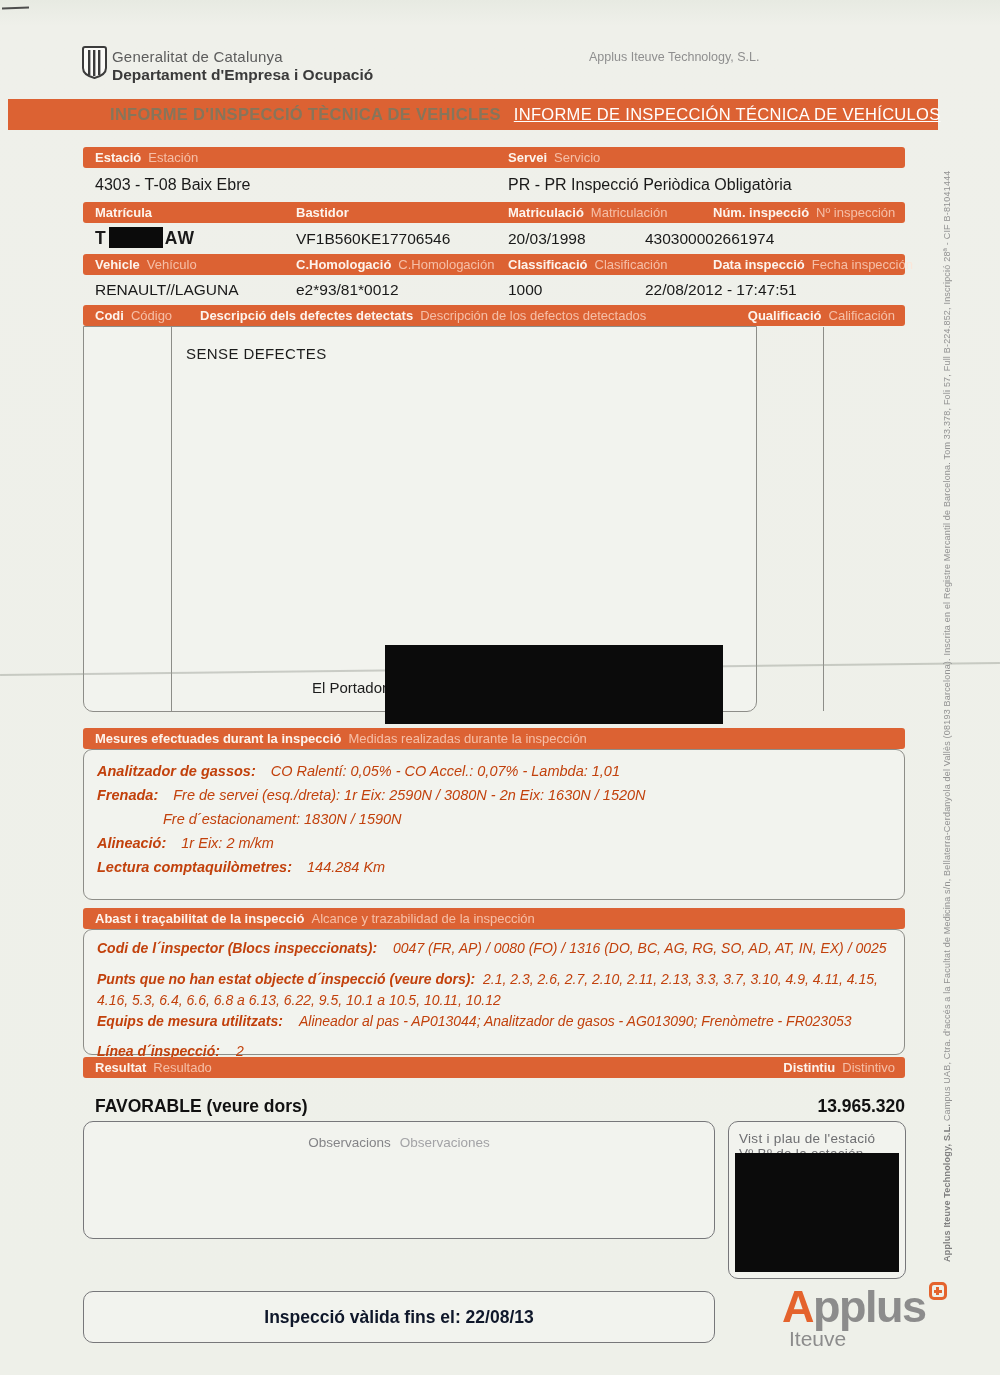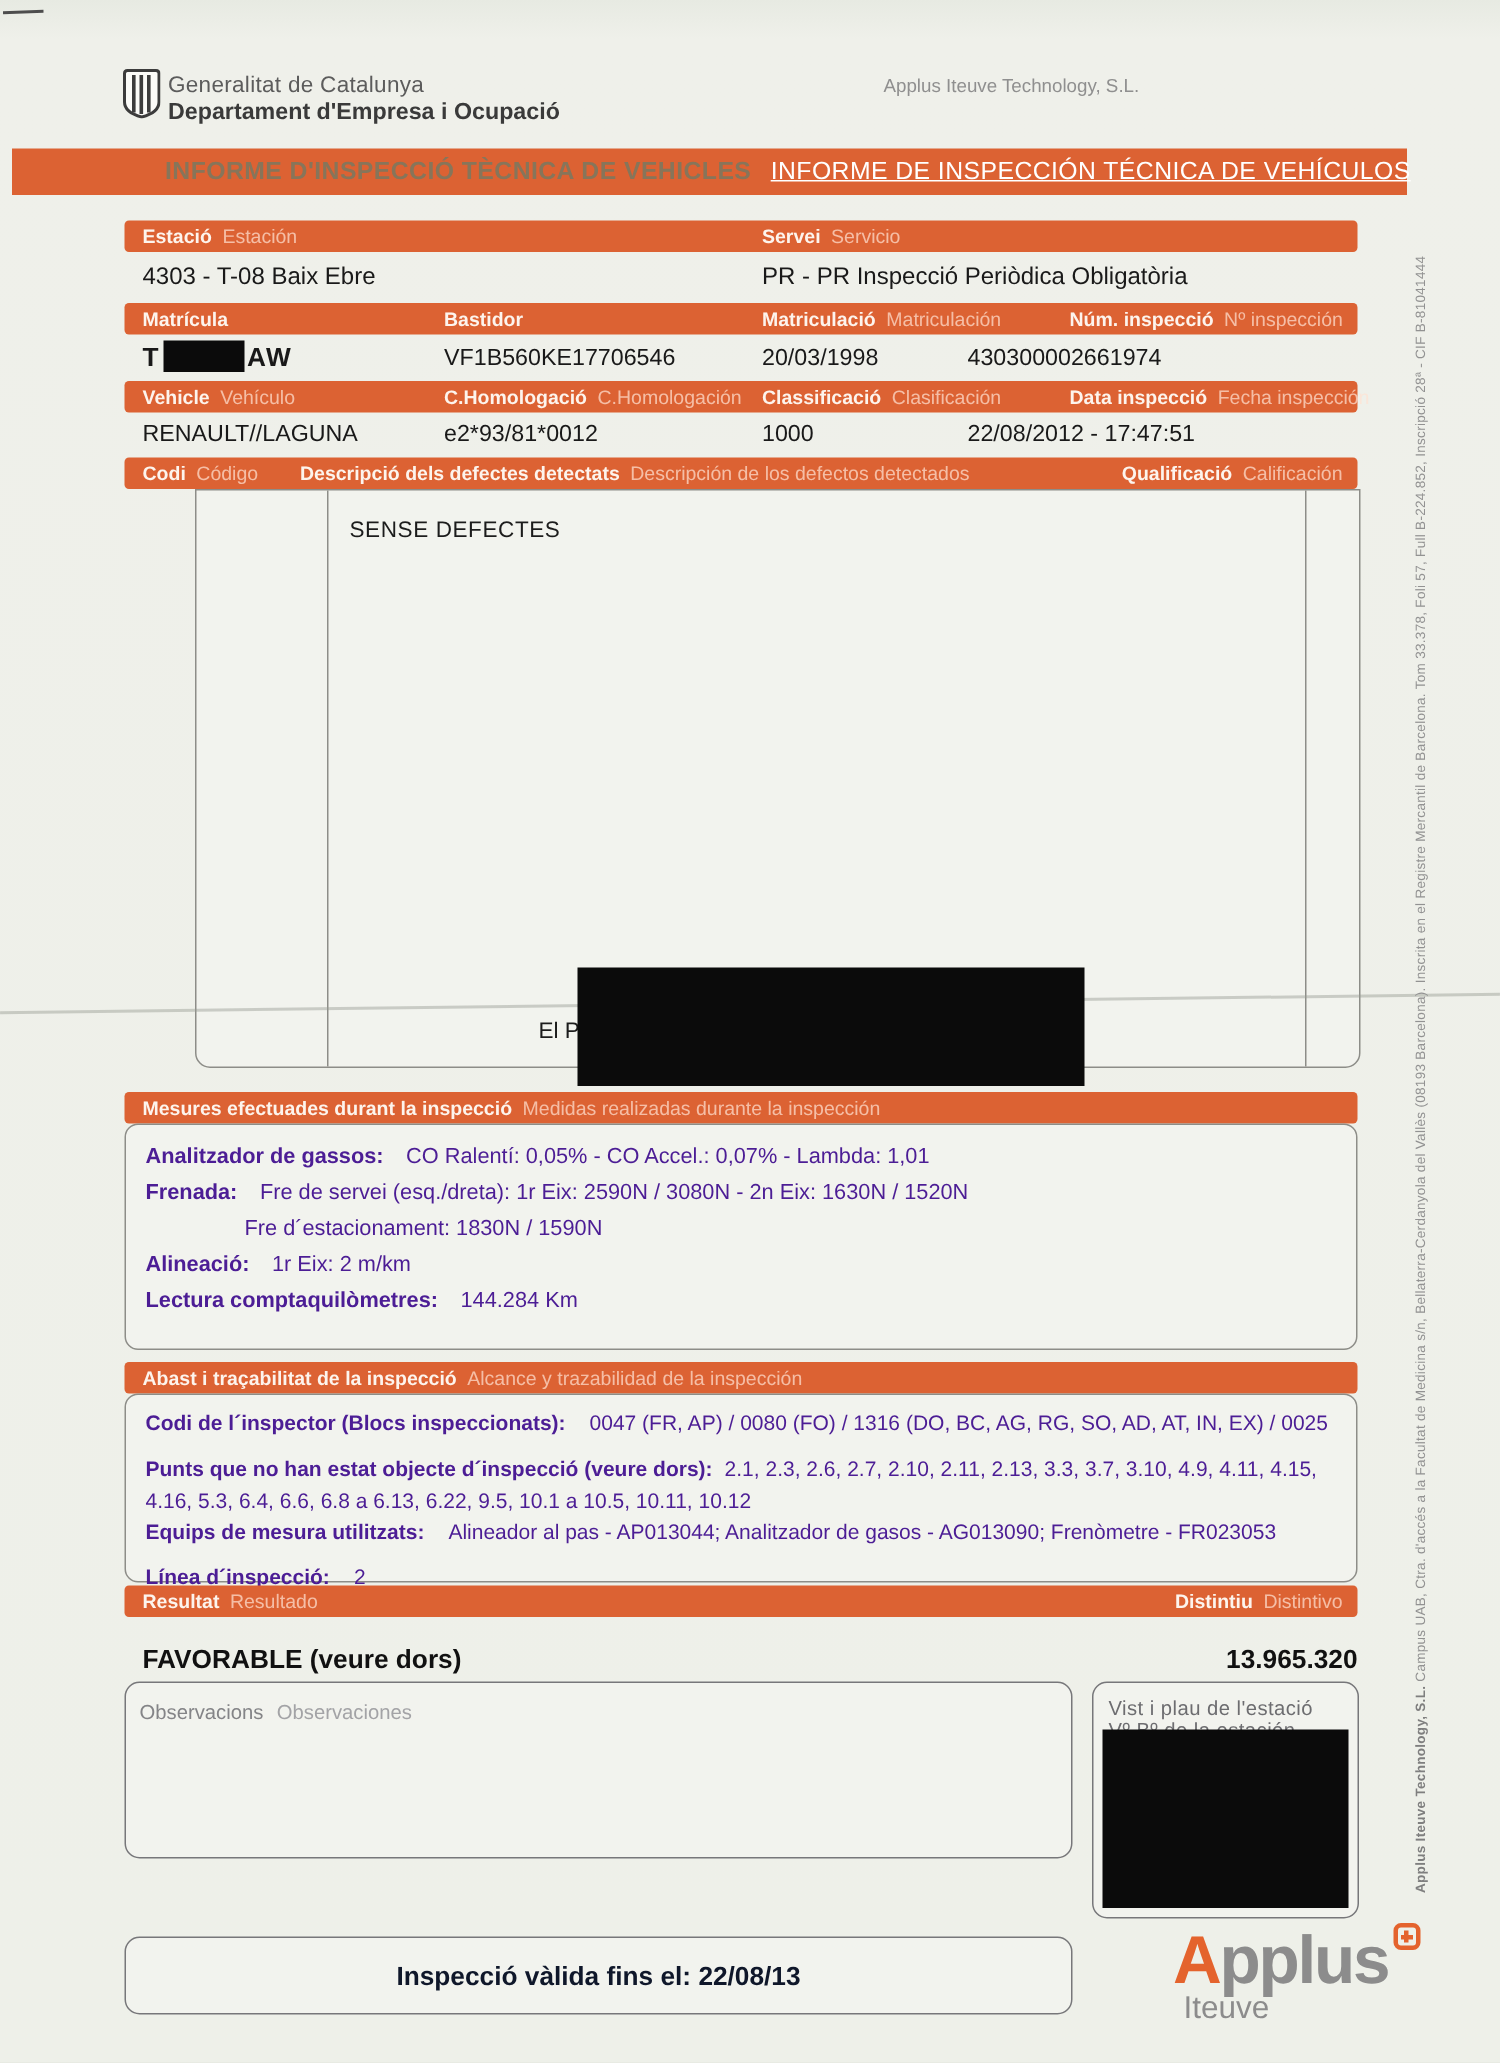--- a/index.html
+++ b/index.html
@@ -44,44 +44,44 @@
 
   
   .vrow { position:absolute; left:83px; width:822px; font-size:15.5px; color:#191919; }
   .vrow .cell { position:absolute; top:0; white-space:nowrap; }
 
   .plate { font-weight:bold; font-size:17.5px; letter-spacing:1px; }
   .plate .plate-redaction { display:inline-block; width:54px; height:21px; background:#0b0b0b; vertical-align:-4px; margin:0 2px; }
 
   
   .wbox { position:absolute; background:#f2f3ee; border:1px solid #8d8d88; }
-  .defects-table { left:83px; top:326px; width:777px; height:386px; border-radius:0 0 10px 10px;margin-left:47px; }
+  .defects-table { left:83px; top:326px; width:674px; height:386px; border-radius:0 0 10px 10px; }
   .defects-table .vline { position:absolute; top:0; bottom:0; width:1px; background:#8d8d88; }
   .defects-body { position:absolute; left:102px; top:18px; font-size:15px; letter-spacing:.4px; color:#1c1c1c; }
   .bearer { position:absolute; left:228px; top:352px; font-size:15px; color:#1c1c1c; }
 
   .redaction { position:absolute; background:#0b0b0b; z-index:6; }
   .redaction-bearer { left:385px; top:645px; width:338px; height:79px; }
   .redaction-stamp { left:735px; top:1153px; width:164px; height:119px; }
 
   .measures-box { left:83px; top:749px; width:822px; height:151px; border-radius:9px; padding:9px 13px; }
-  .measures-box p, .scope-box p { font-size:14.5px; line-height:24px; color:#4c1d95; }
+  .measures-box p, .scope-box p { font-size:14.5px; line-height:24px; color:#c2410c;font-style:italic; }
   .lbl { font-weight:bold; margin-right:15px; }
   .indent { padding-left:66px; }
 
   .scope-box { left:83px; top:929px; width:822px; height:126px; border-radius:9px; padding:8px 13px; }
   .scope-box p { font-size:14px; line-height:21px; }
   .scope-box .gap-b { margin-bottom:10px; }
   .scope-box .gap-t { margin-top:9px; }
   .scope-box .lbl { margin-right:16px; }
 
   .favorable { position:absolute; left:95px; top:1096px; font-size:17.5px; font-weight:bold; color:#111; }
   .badge-number { position:absolute; right:95px; top:1096px; font-size:17.5px; font-weight:bold; color:#111; }
 
-  .obs-box { left:83px; top:1121px; width:632px; height:118px; border-radius:10px; border-color:#77777a; padding:11px 9px; }
+  .obs-box { left:83px; top:1121px; width:632px; height:118px; border-radius:10px; border-color:#77777a; padding:11px 9px;text-align:center; }
   .obs-box .ca { font-size:13.5px; color:#848487; }
   .obs-box .es { font-size:13.5px; color:#a3a3a6; margin-left:9px; }
 
   .approval-box { left:728px; top:1121px; width:178px; height:158px; border-radius:10px; border-color:#77777a; padding:9px 10px; }
   .approval-box .l1 { font-size:13.5px; color:#6d6d70; letter-spacing:.3px; }
   .approval-box .l2 { font-size:13.5px; color:#6d6d70; letter-spacing:.3px; }
 
   .validity-box { left:83px; top:1291px; width:632px; height:52px; border-radius:10px; border-color:#77777a;
     display:flex; align-items:center; justify-content:center; }
   .validity-box span { font-size:17.5px; font-weight:bold; color:#0f172a; }

